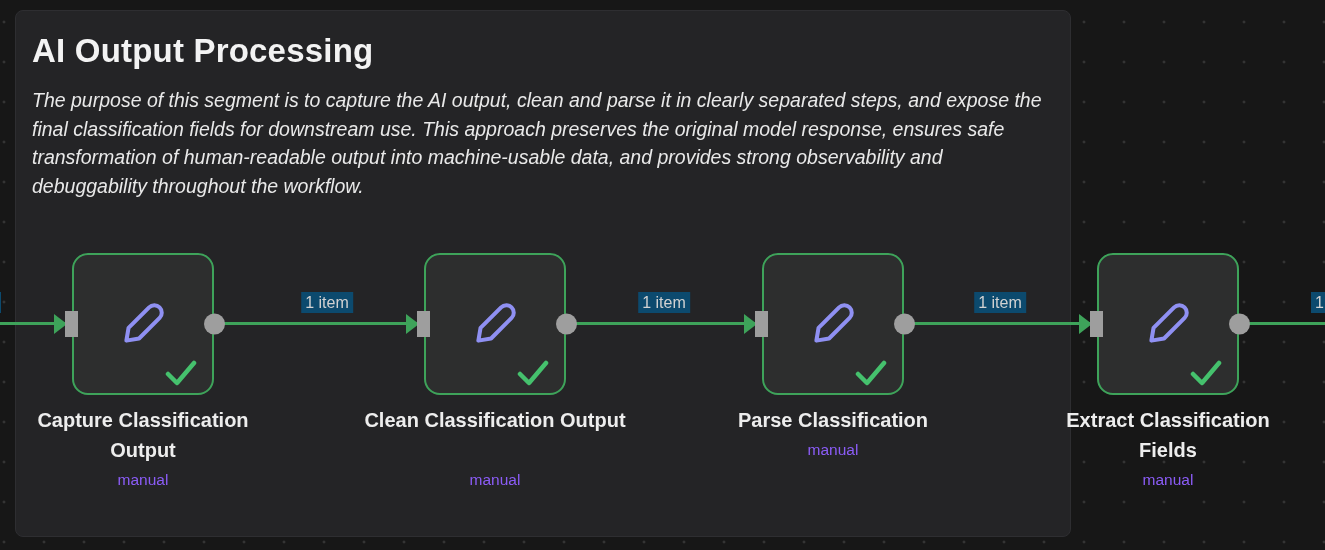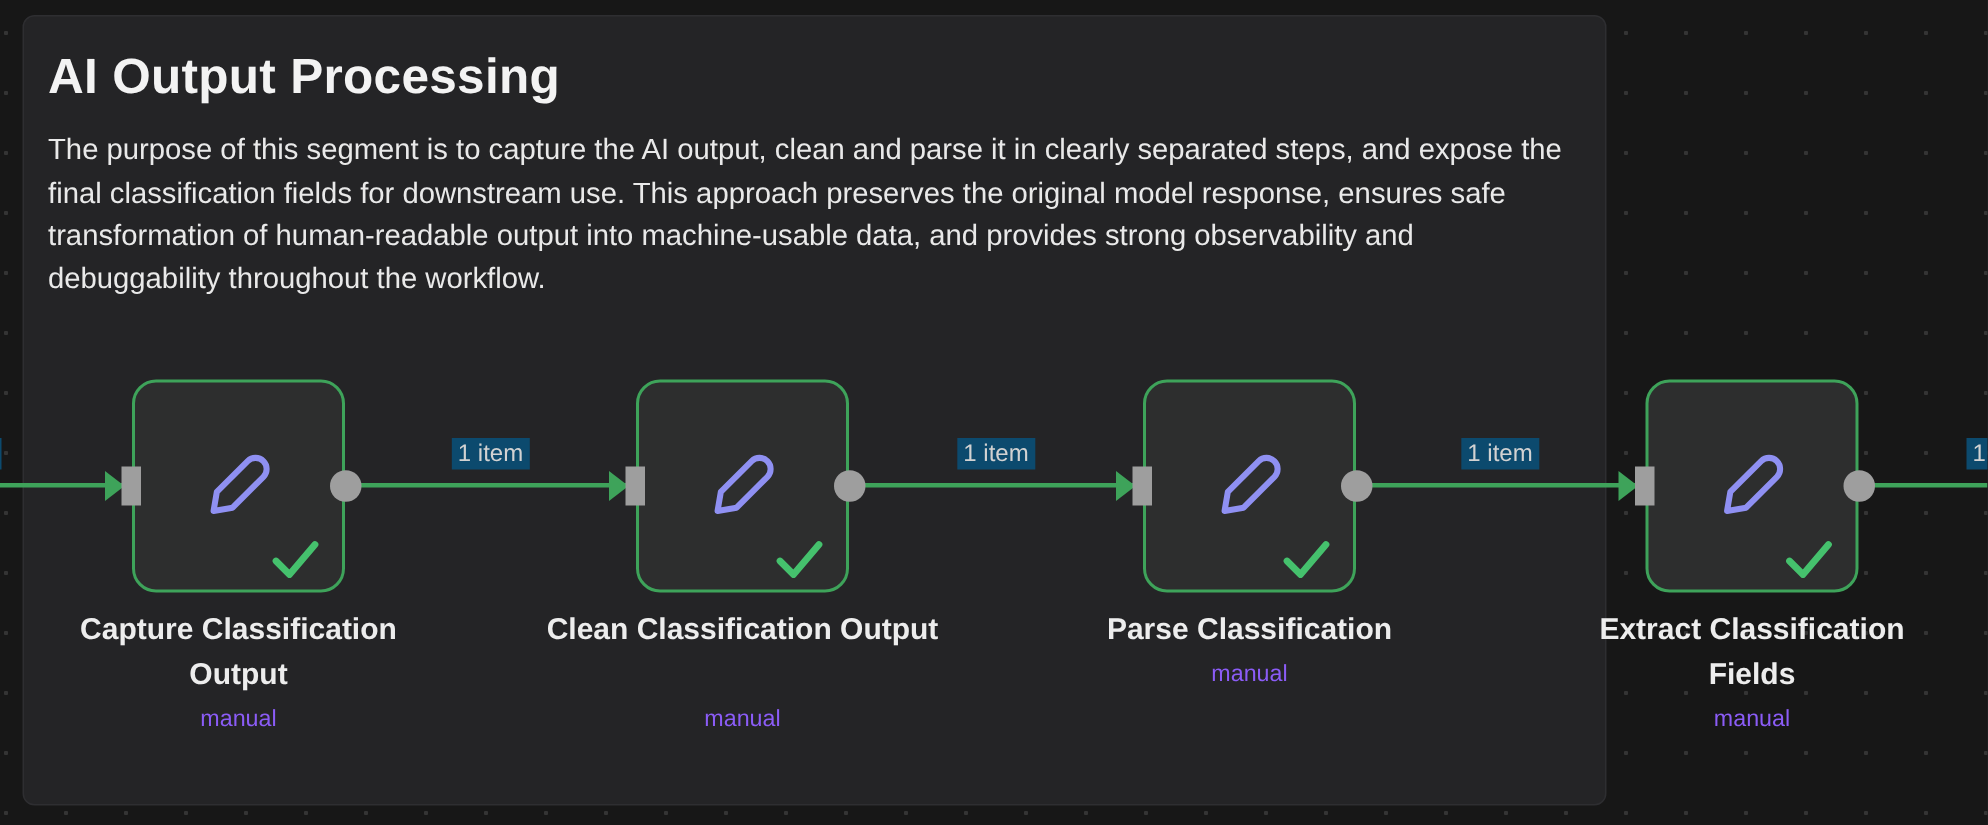--- a/index.html
+++ b/index.html
@@ -30,20 +30,21 @@
     font-weight: 700;
     line-height: 40px;
     letter-spacing: 0.2px;
   }
   .sticky-desc {
     margin-top: 15px;
     color: #e9e9e9;
     font-size: 19.5px;
     line-height: 28.5px;
     max-width: 1262px;
+    font-style: italic;
   }
 
   
   .conn-line {
     position: absolute;
     left: 0; top: 322px;
     width: 1325px; height: 3px;
     background: #3ea35a;
     z-index: 2;
   }
@@ -139,21 +140,21 @@
 </div>
 
 <div class="conn-line"></div>
 
 <span class="edge-label" style="left:-29px;">em</span>
 <span class="edge-label centered" style="left:327px;">1 item</span>
 <span class="edge-label centered" style="left:664px;">1 item</span>
 <span class="edge-label centered" style="left:1000px;">1 item</span>
 <span class="edge-label" style="left:1311px;">1</span>
 
-<div class="node two-line" style="left:88px;">
+<div class="node two-line" style="left:72px;">
   <div class="node-box">
     <svg class="pen-icon" width="56" height="56" viewBox="0 0 64 64">
       <path d="M 38.99 12.99 L 15.48 36.50 L 13 51 L 27.50 48.52 L 51.01 25.01 A 8.5 8.5 0 0 0 38.99 12.99 Z" fill="none" stroke="#8f90f2" stroke-width="4.6" stroke-linejoin="round"></path>
     </svg>
     <svg class="check-icon" width="32" height="28" viewBox="0 0 32 28">
       <polyline points="3,15 12,24 29,4" fill="none" stroke="#45c16d" stroke-width="4.5" stroke-linecap="round" stroke-linejoin="round"></polyline>
     </svg>
     <span class="port-in-arrow"></span>
     <span class="port-in-rect"></span>
     <span class="port-out"></span>

